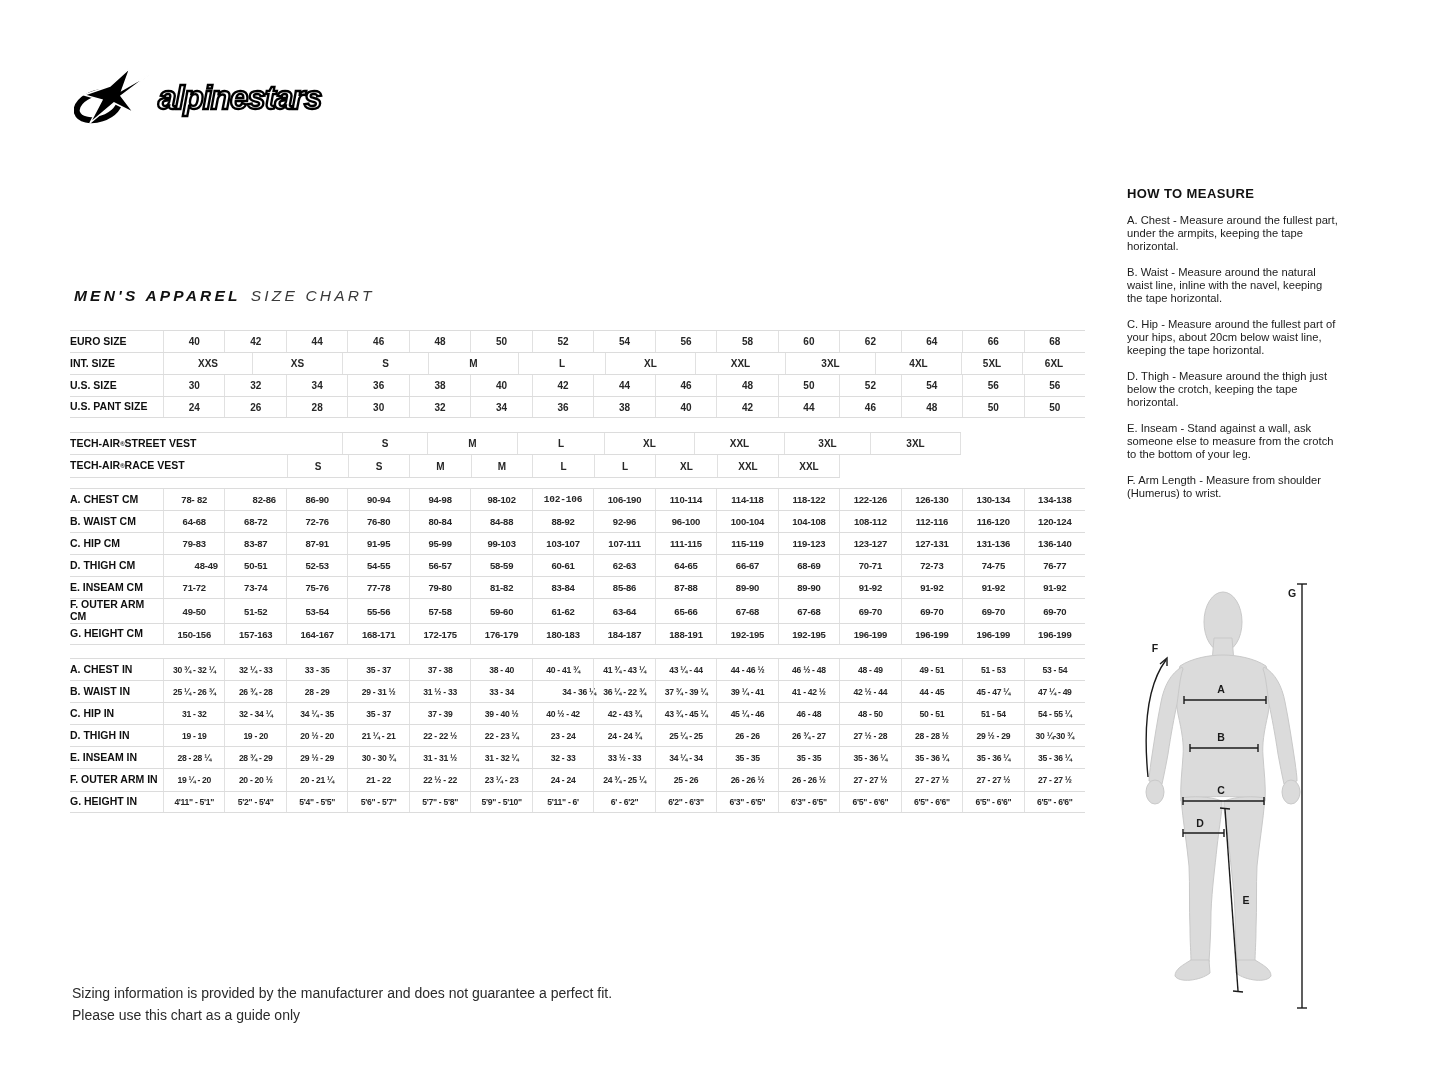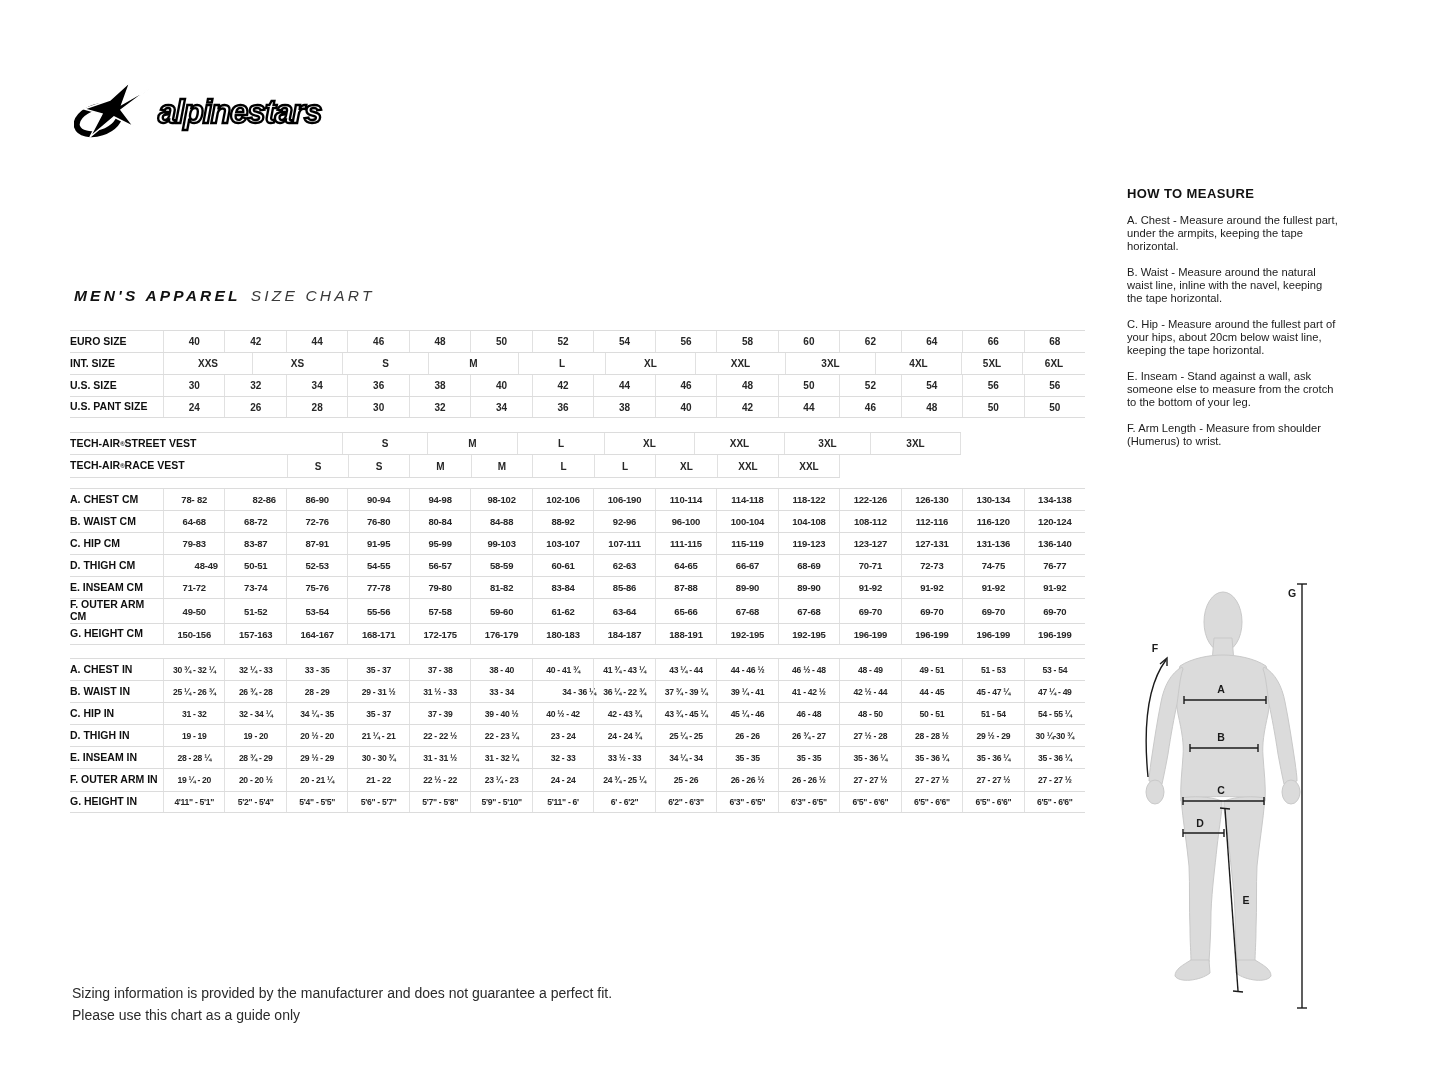--- a/index.html
+++ b/index.html
@@ -1,19 +1,19 @@
 <!DOCTYPE html>
 <html><head>
 <meta charset="utf-8">
 <style>
   html,body{margin:0;padding:0;background:#fff;}
   .page{position:relative;width:1445px;height:1084px;background:#ffffff;overflow:hidden;
         font-family:"Liberation Sans", sans-serif;color:#1a1a1a;}
   
-  .logo{position:absolute;left:74px;top:82px;width:255px;height:58px;}
+  .logo{position:absolute;left:74px;top:68px;width:255px;height:58px;}
   
   .title{position:absolute;left:74px;top:277px;font-style:italic;font-size:15.5px;
          letter-spacing:3.2px;white-space:nowrap;color:#111;}
   .title .main{font-weight:700;}
   .title .sub{font-weight:400;color:#3a3a3a;margin-left:10px;}
   
   .table{position:absolute;left:70px;top:330px;width:1015px;}
   .trow{position:relative;box-sizing:border-box;width:1015px;border-top:1px solid #dcdcdc;}
   .trow.end{border-bottom:1px solid #dcdcdc;}
   .trow.boxed{border-bottom:1px solid #dcdcdc;}
@@ -165,21 +165,21 @@
       <div class="spacer" style="height: 10px;"></div>
       <div class="trow cm" style="height: 22px;">
         <div class="tlabel">A. CHEST CM</div>
         <div class="tcells" style="left: 93px;">
           <div class="tcell" style="width: 61.47px;">78- 82</div>
           <div class="tcell" style="width: 61.47px; padding-left: 17px;">82-86</div>
           <div class="tcell" style="width: 61.47px;">86-90</div>
           <div class="tcell" style="width: 61.47px;">90-94</div>
           <div class="tcell" style="width: 61.47px;">94-98</div>
           <div class="tcell" style="width: 61.47px;">98-102</div>
-          <div class="tcell" style="width: 61.47px;">102-106</div>
+          <div class="tcell" style="width: 61.47px; font-family: Liberation Mono, monospace;">102-106</div>
           <div class="tcell" style="width: 61.47px;">106-190</div>
           <div class="tcell" style="width: 61.47px;">110-114</div>
           <div class="tcell" style="width: 61.47px;">114-118</div>
           <div class="tcell" style="width: 61.47px;">118-122</div>
           <div class="tcell" style="width: 61.47px;">122-126</div>
           <div class="tcell" style="width: 61.47px;">126-130</div>
           <div class="tcell" style="width: 61.47px;">130-134</div>
           <div class="tcell" style="width: 61.47px;">134-138</div>
         </div>
       </div>
@@ -445,20 +445,21 @@
         </div>
       </div>
     </div>
 
   <aside class="howto">
     <h2>HOW TO MEASURE</h2>
     <div id="howto-items">
         <p>A. Chest - Measure around the fullest part, under the armpits, keeping the tape horizontal.</p>
         <p>B. Waist - Measure around the natural waist line, inline with the navel, keeping the tape horizontal.</p>
         <p>C. Hip - Measure around the fullest part of your hips, about 20cm below waist line, keeping the tape horizontal.</p>
+        <p>D. Thigh - Measure around the thigh just below the crotch, keeping the tape horizontal.</p>
         <p>E. Inseam - Stand against a wall, ask someone else to measure from the crotch to the bottom of your leg.</p>
         <p>F. Arm Length - Measure from shoulder (Humerus) to wrist.</p>
       </div>
   </aside>
 
   <div class="figure">
     <svg viewBox="0 0 315 455">
       <g fill="#dbdbdb" stroke="#c9c9c9" stroke-width="1">
         <ellipse cx="93" cy="52" rx="19" ry="30"></ellipse>
         <path d="M84,68 L102,68 L104,92 L82,92 Z"></path>

